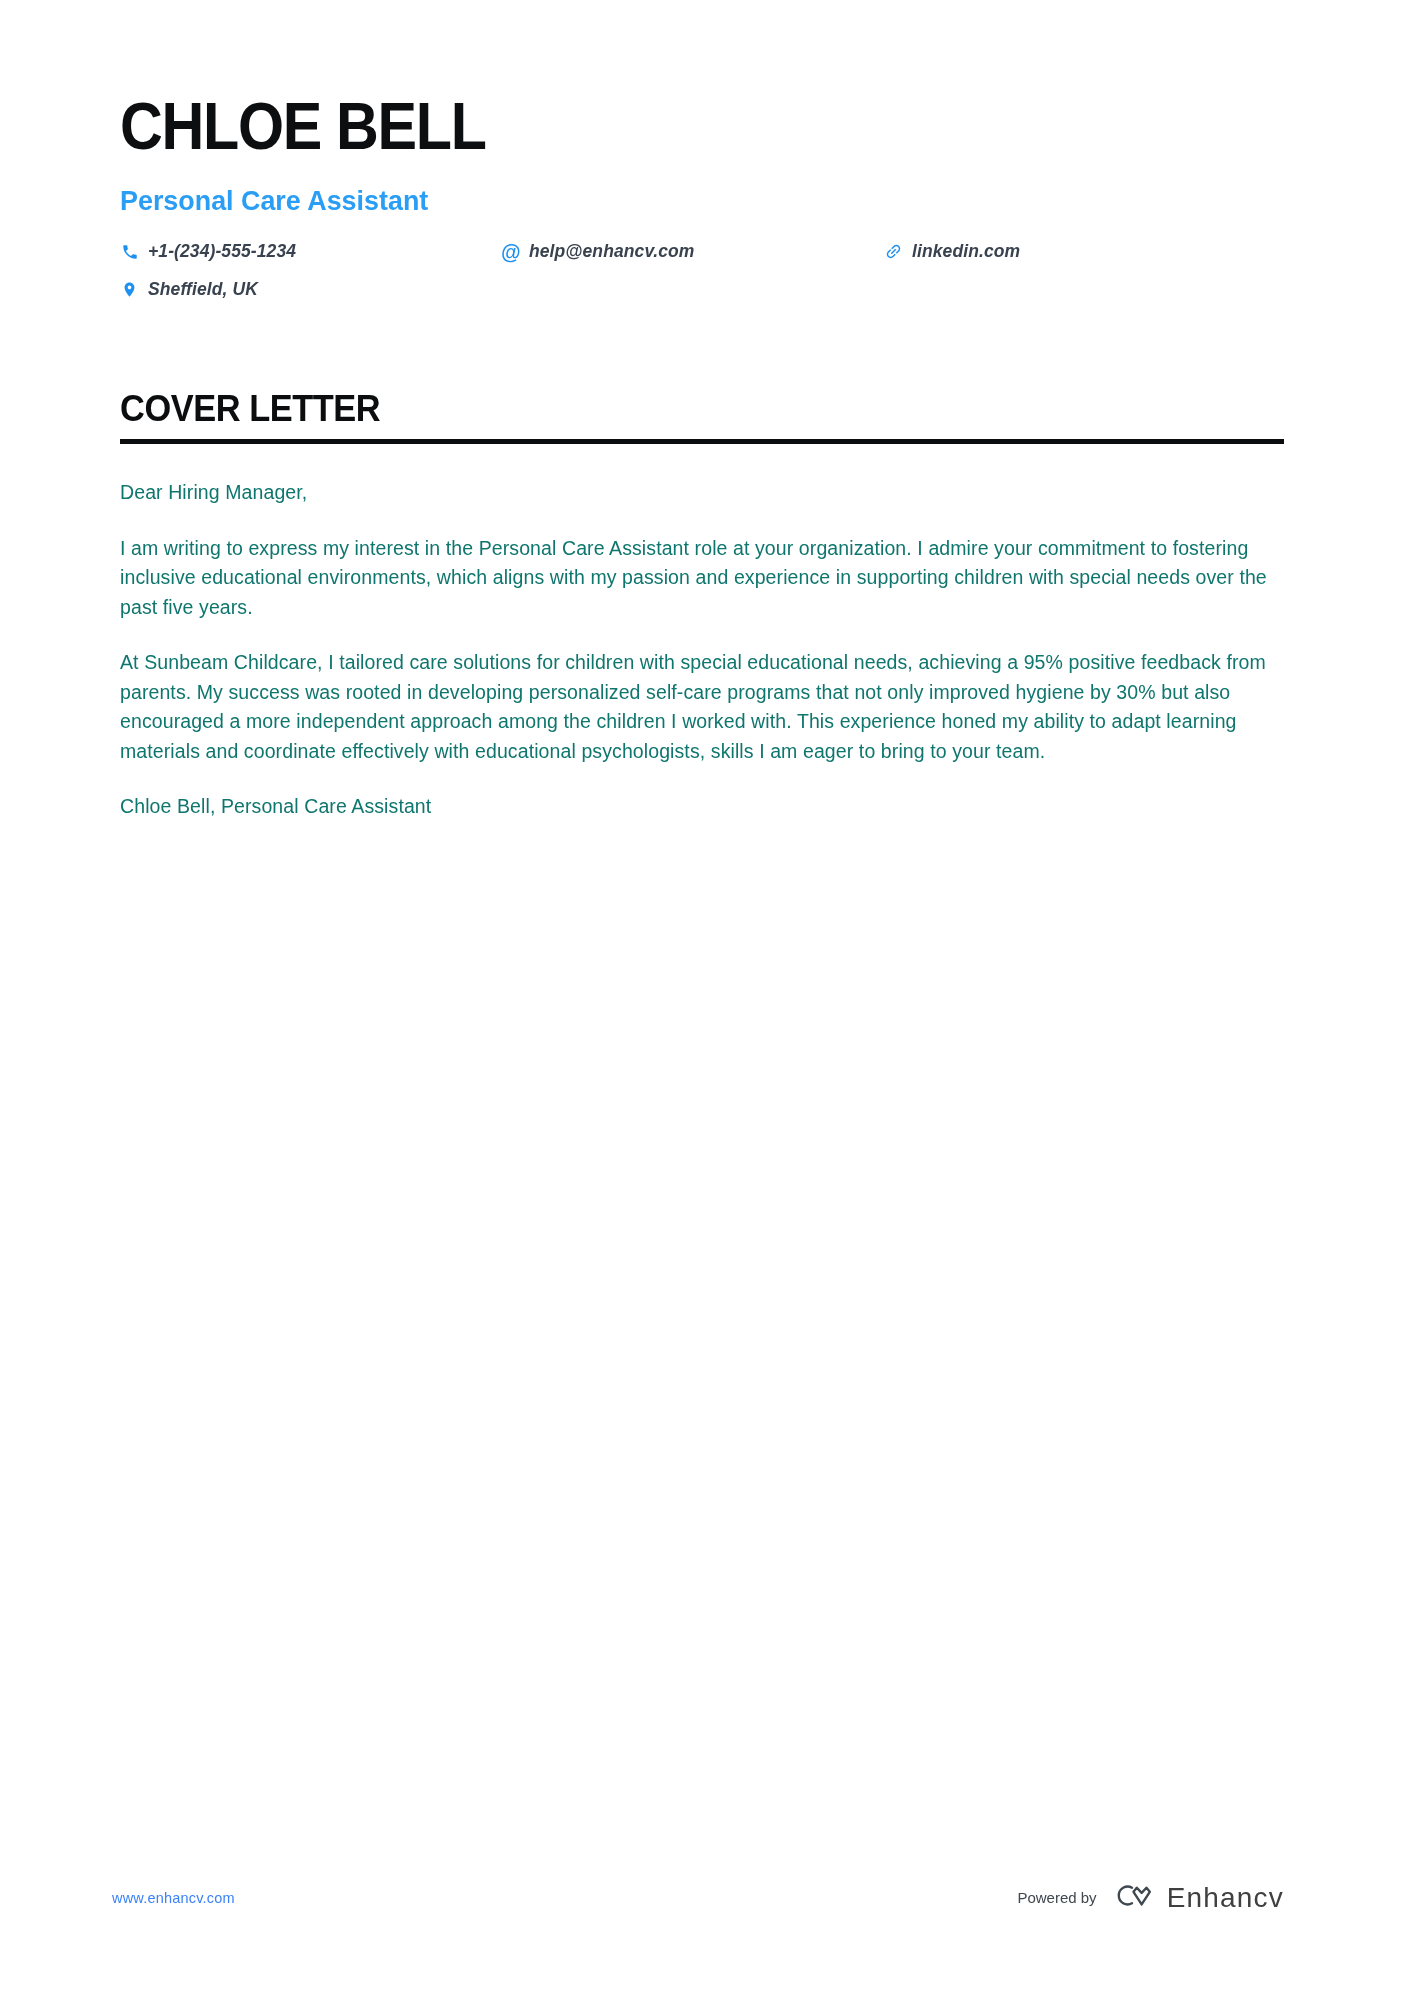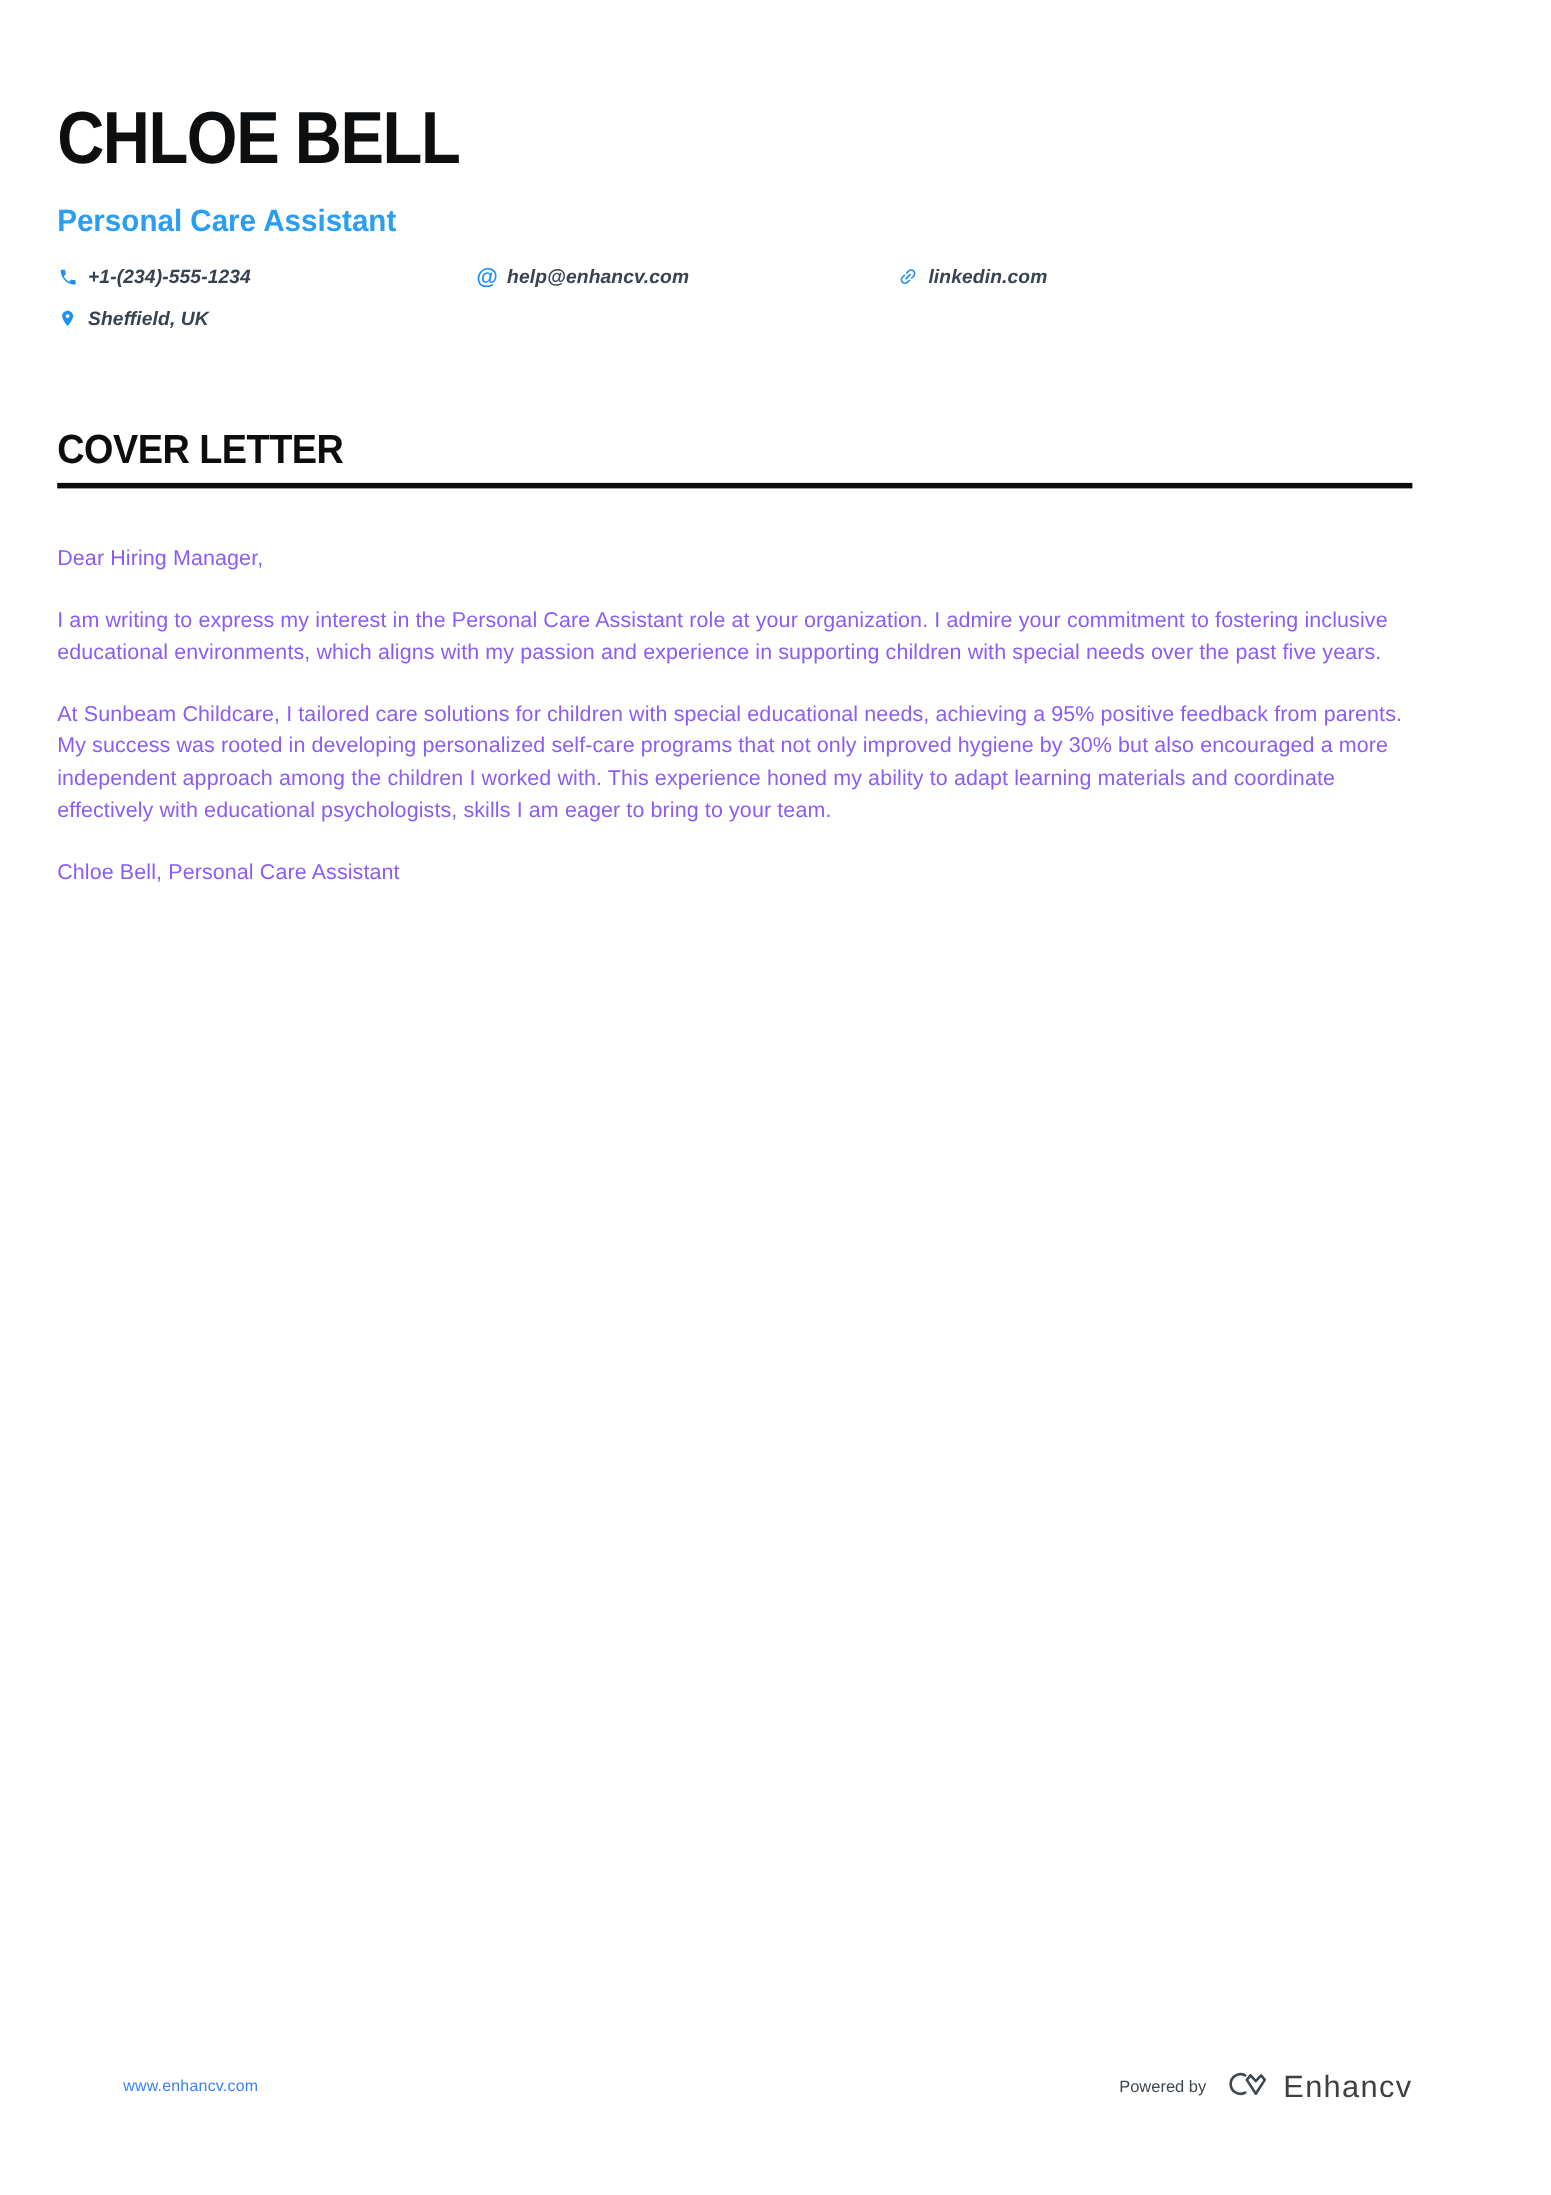--- a/index.html
+++ b/index.html
@@ -5,21 +5,21 @@
   * { box-sizing: border-box; }
   html, body { margin: 0; padding: 0; }
   body {
     width: 1410px;
     height: 1995px;
     background: #ffffff;
     position: relative;
     font-family: "Liberation Sans", "DejaVu Sans", sans-serif;
     overflow: hidden;
   }
-  .content { padding: 92px 126px 0 52px; }
+  .content { padding: 92px 126px 0 120px; }
 
   
   .name {
     margin: 0;
     font-size: 67px;
     font-weight: 700;
     letter-spacing: -1.5px;
     color: #0c0e10;
     line-height: 1.0;
     transform: scaleX(0.885);
@@ -61,24 +61,24 @@
     font-size: 37px;
     font-weight: 800;
     color: #0b0d0e;
     letter-spacing: -0.5px;
     transform: scaleX(0.93);
     transform-origin: left center;
     white-space: nowrap;
   }
   .section-rule { height: 5px; background: #0a0c0d; }
   .letter-body {
-    margin-top: 50px;
+    margin-top: 34px;
     font-size: 19.5px;
     line-height: 29.5px;
-    color: #8b5cf6;
+    color: #0f766e;
     letter-spacing: 0.1px;
   }
   .letter-body p { margin: 0 0 26px 0; }
   .closing { margin-top: 46px !important; }
 
   
   .page-footer {
     position: absolute;
     left: 0; right: 0;
     bottom: 80px;

